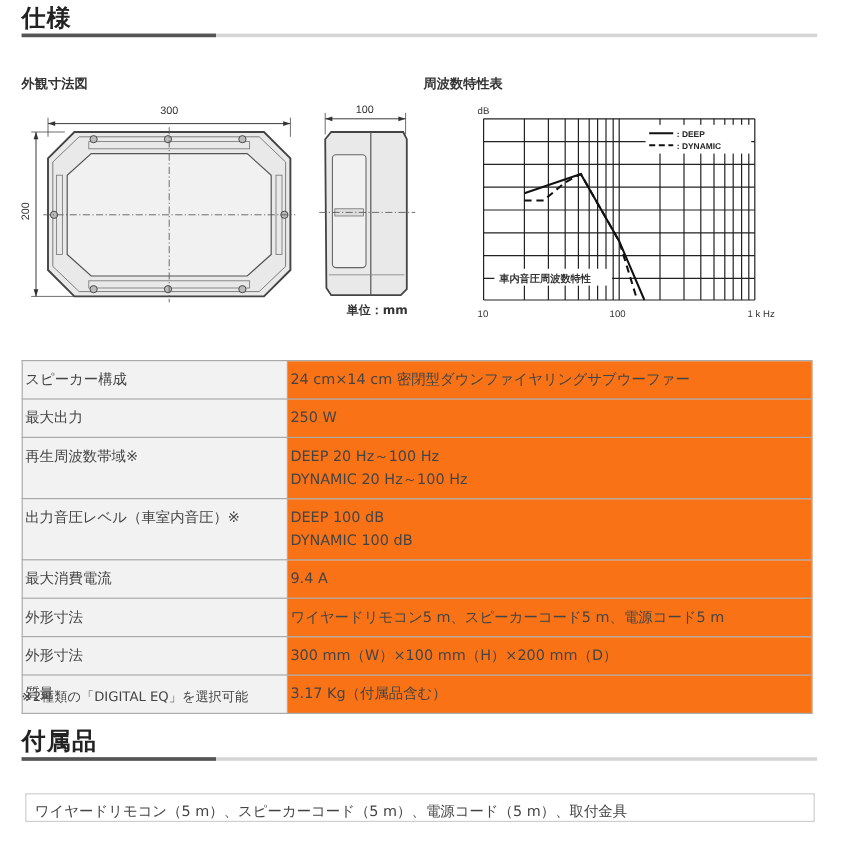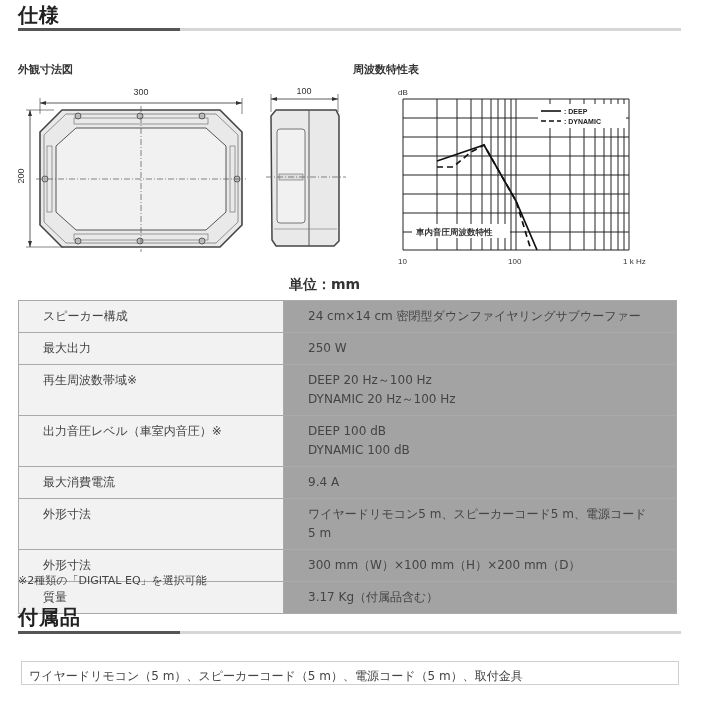--- a/index.html
+++ b/index.html
@@ -18,32 +18,32 @@
     background: #d6d6d6;
   }
   .heading-rule .dark {
     position: absolute; left: 0; top: 0; height: 3px; width: 162px;
     background: #555555;
   }
   .sub-heading {
     position: absolute; font-size: 11px; font-weight: bold; color: #333;
   }
   .diagram { position: absolute; }
-  .unit-label { position: absolute; font-size: 14px; color: #333; font-weight: bold; margin-top: 24px; }
+  .unit-label { position: absolute; font-size: 10px; color: #333; font-weight: bold; }
 
   .spec-table {
     position: absolute; left: 18px; top: 300px; width: 659px;
     border-collapse: collapse; font-size: 12px; color: #444;
   }
   .spec-table td {
-    border: 1px solid #aaaaaa; padding: 6px 24px; vertical-align: top;
+    border: 1px solid #aaaaaa; padding: 6px 2px; vertical-align: top;
     line-height: 19px;
   }
   .spec-table td.label { background: #f2f2f2; width: 216px; }
-  .spec-table td.value { background: #a3a3a3; }
+  .spec-table td.value { background: #f97316; }
   .footnote {
     position: absolute; left: 18px; top: 573px; font-size: 11px; color: #444;
   }
   .accessory-box {
     position: absolute; left: 21px; top: 661px; width: 658px; height: 24px;
     border: 1px solid #cfcfcf; box-sizing: border-box;
     font-size: 12px; color: #444; padding: 6px 7px; line-height: 16px;
   }
 </style>
 </head>

